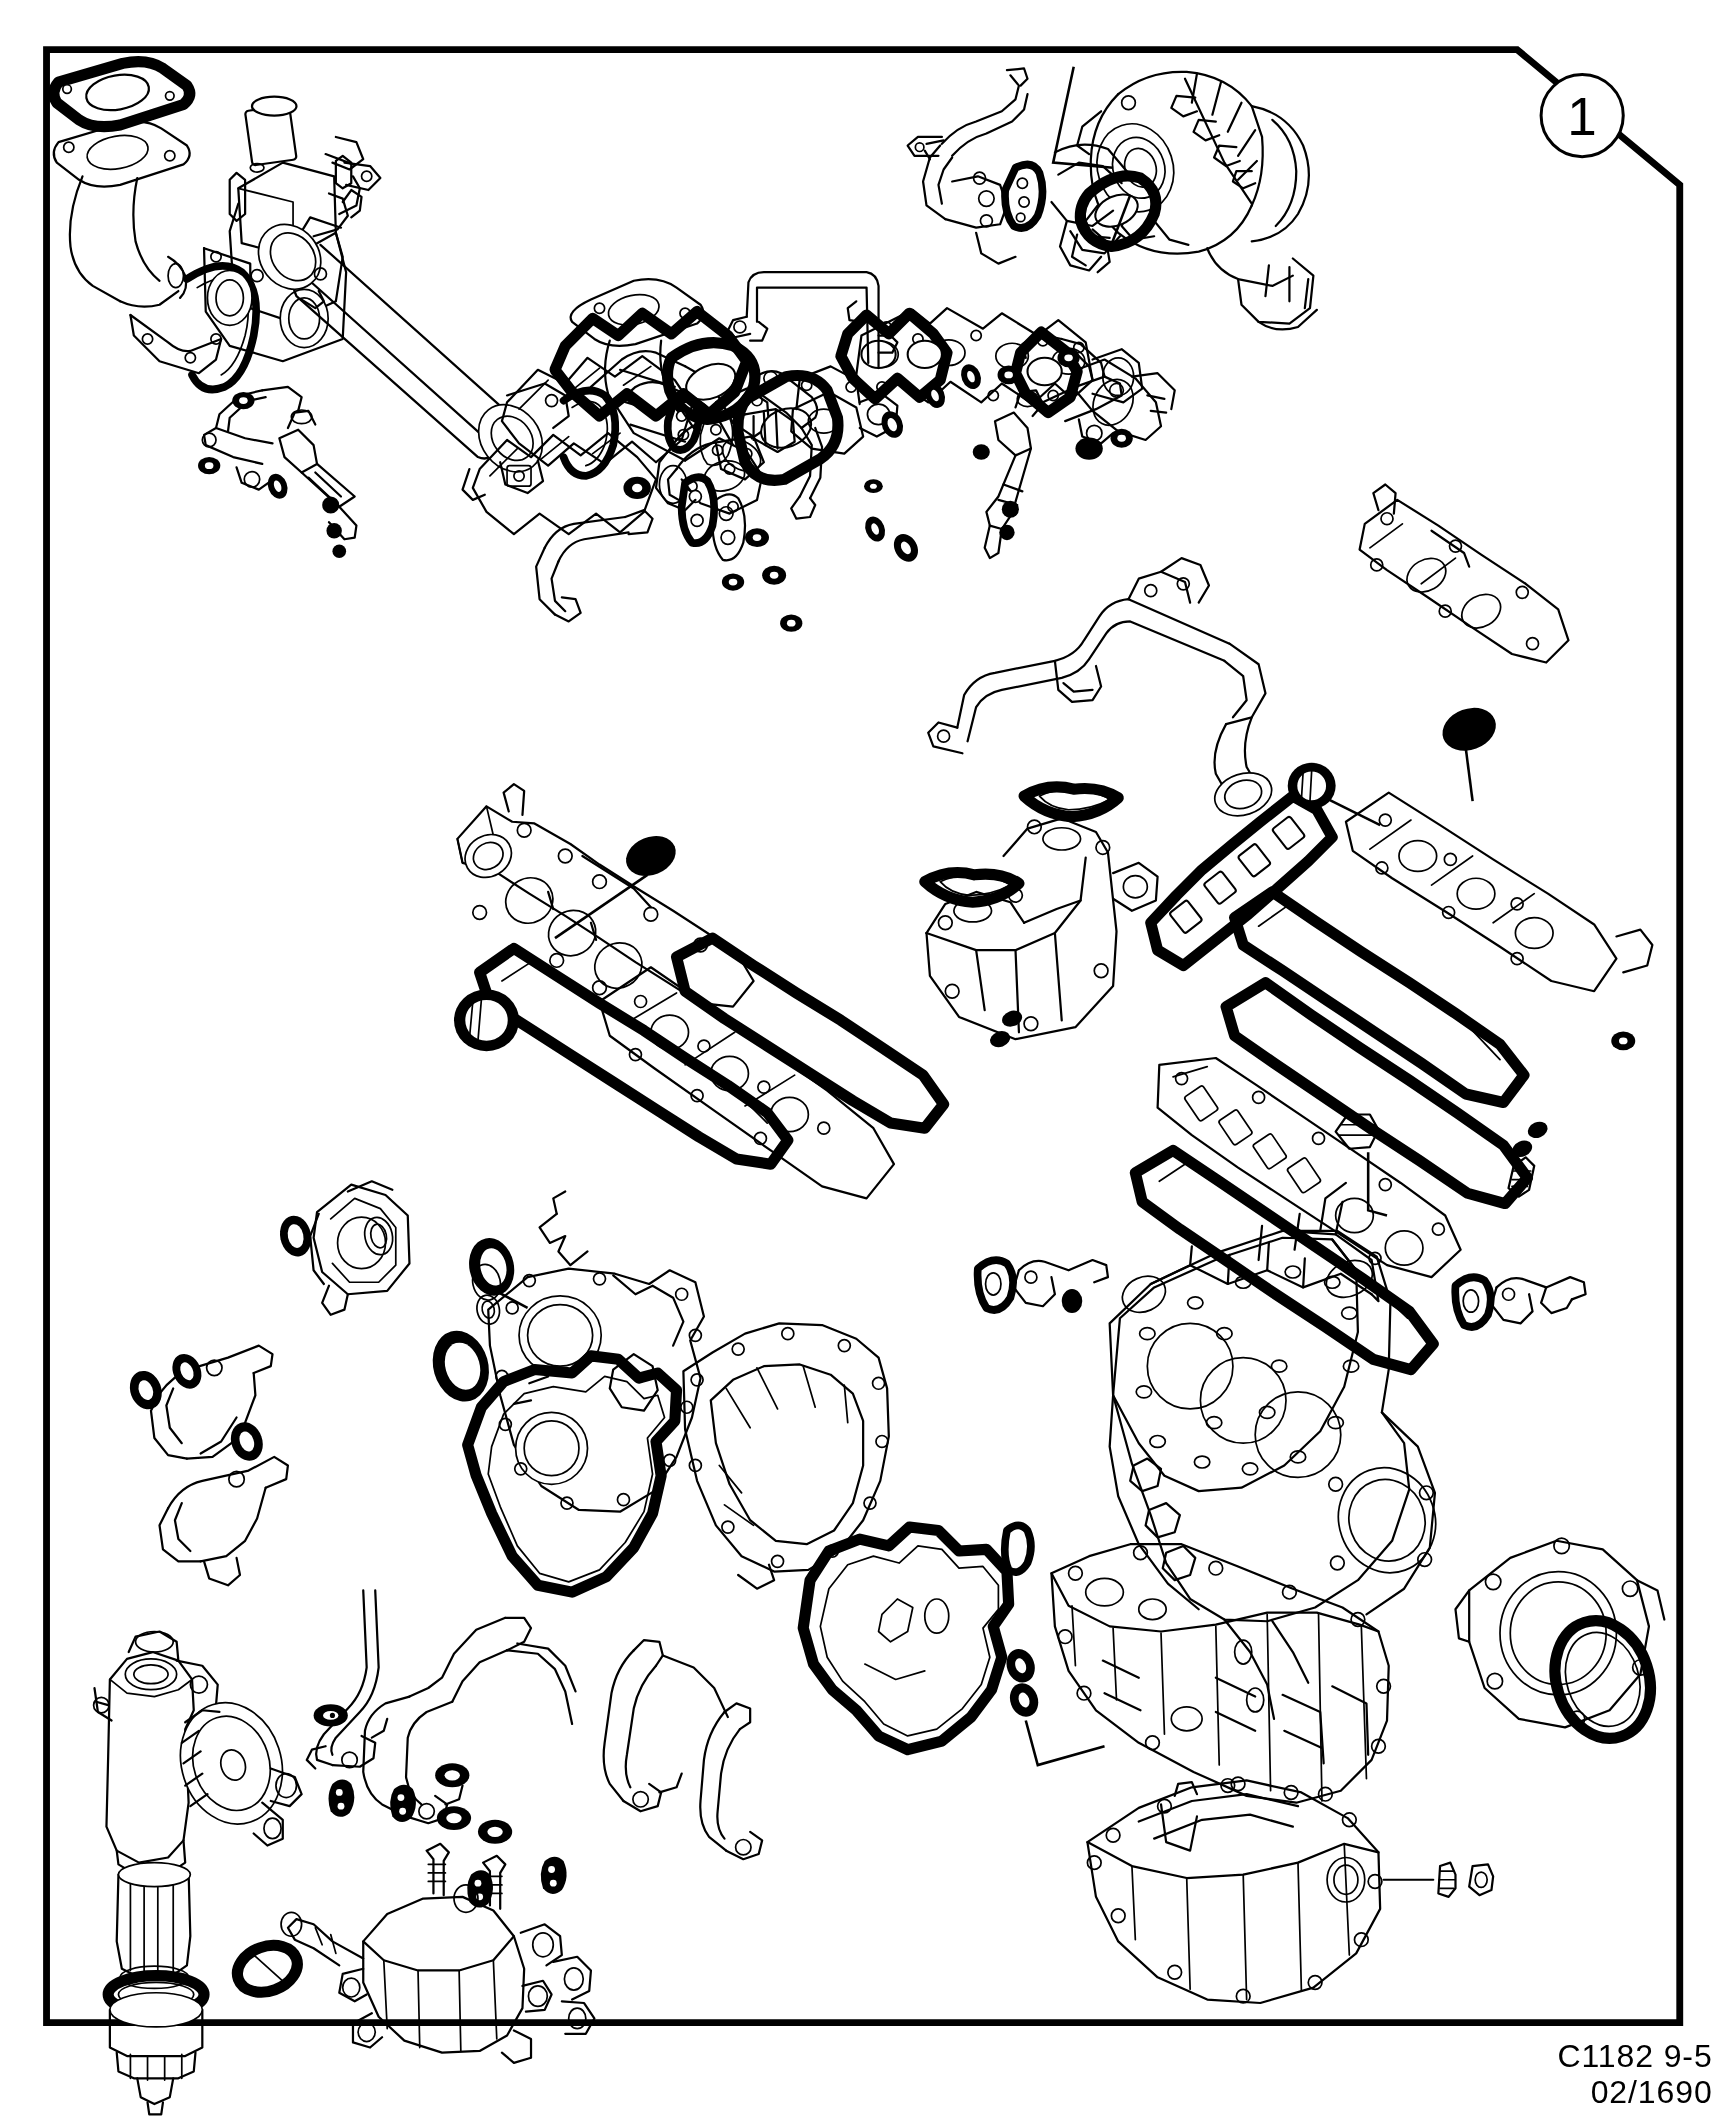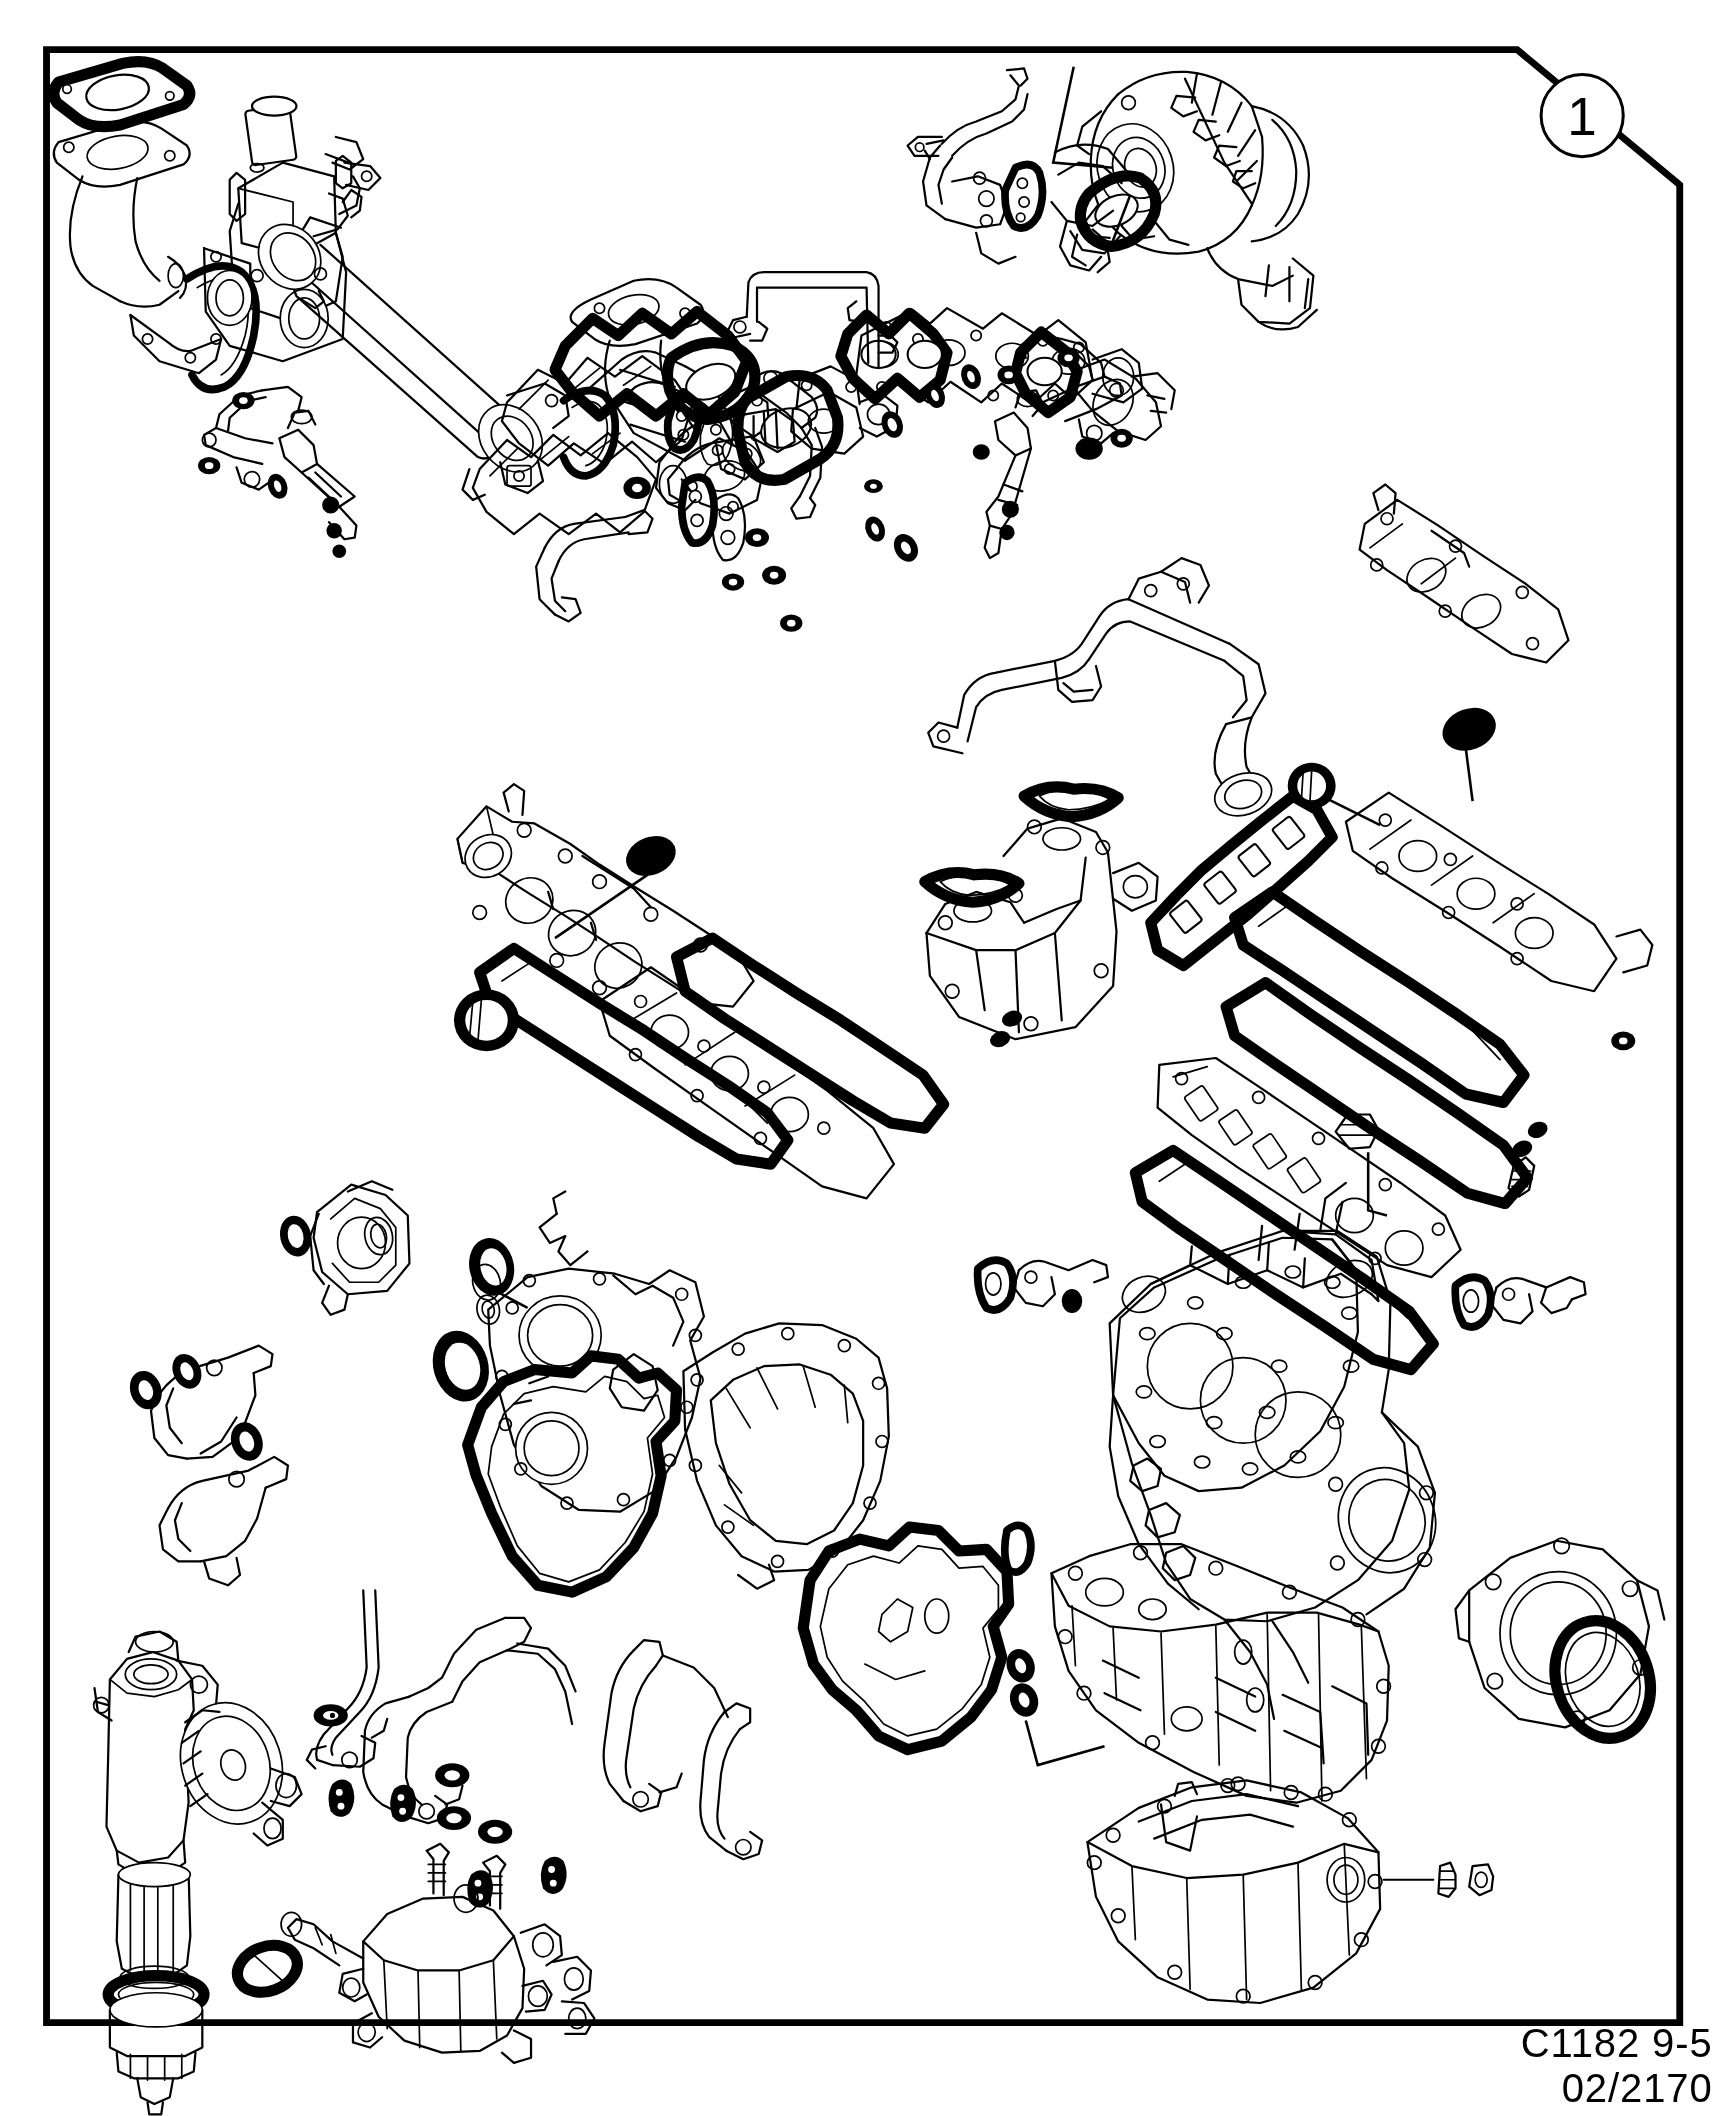--- a/index.html
+++ b/index.html
@@ -2,21 +2,21 @@
 <html style="font-size:13.7px"><head>
 <meta charset="utf-8">
 <title>Engine Parts Diagram</title>
 <style>
   html,body{margin:0;padding:0;background:#ffffff;}
   body{width:1728px;height:2116px;position:relative;overflow:hidden;
        font-family:"Liberation Sans", sans-serif;color:#000;}
   #sheet{position:absolute;inset:0;width:1728px;height:2116px;}
   #svgroot{position:absolute;left:0;top:0;width:1728px;height:2116px;display:block;}
   .footer-block{position:absolute;right:15.4px;bottom:5.1px;text-align:right;line-height:1.12;}
-  .footer-line{font-size:40px;letter-spacing:0.9px;font-family:"Liberation Sans",sans-serif;white-space:nowrap;}
+  .footer-line{font-size:32px;letter-spacing:0.9px;font-family:"Liberation Sans",sans-serif;white-space:nowrap;}
   .callout-num{font-size:53px;font-family:"Liberation Sans",sans-serif;}
 </style>
 </head>
 <body>
 
 <div id="sheet">
 
   <svg id="svgroot" viewBox="0 0 2018 2472" xmlns="http://www.w3.org/2000/svg">
     <defs>
       <style>
@@ -1124,17 +1124,17 @@
 
   </svg>
 
   <div style="position:absolute;left:1541px;top:84px;width:82px;height:65px;
               display:flex;align-items:center;justify-content:center;">
     <span class="callout-num">1</span>
   </div>
 
   <div class="footer-block">
     <div class="footer-line">C1182 9-5</div>
-    <div class="footer-line">02/2170</div>
+    <div class="footer-line">02/1690</div>
   </div>
 
 </div>
 
 
 </body></html>

